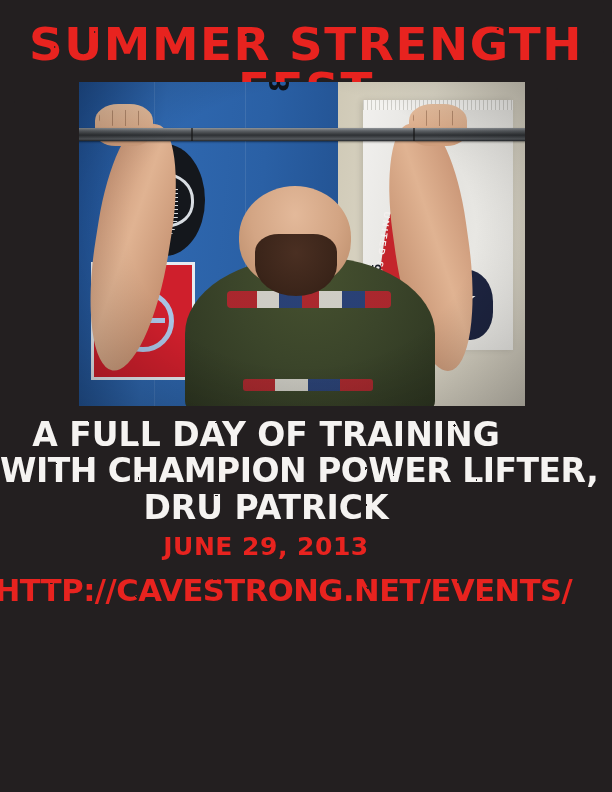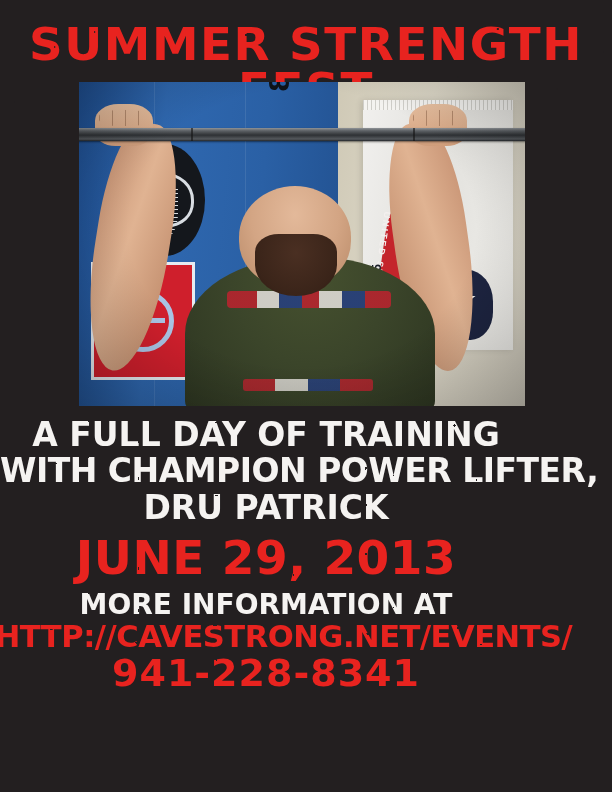--- a/index.html
+++ b/index.html
@@ -384,21 +384,21 @@
     text-transform: uppercase;
     line-height: 1.04;
     white-space: nowrap;
   }
   .white { color: #f5f3f1; }
   .red   { color: #e8231f; }
 
   .l-training { font-size: 33px; letter-spacing: 0px; margin-bottom: 2px; }
   .l-with     { font-size: 33px; letter-spacing: -0.5px; margin-bottom: 2px; }
   .l-name     { font-size: 33px; letter-spacing: 0px; margin-bottom: 9px; }
-  .l-date     { font-size: 47px; letter-spacing: 0.5px; margin-bottom: 7px; }
+  .l-date     { font-size: 25px; letter-spacing: 0.5px; margin-bottom: 15px; }
   .l-moreinfo { font-size: 28px; letter-spacing: 0px; margin-bottom: 2px; }
   .l-url      { font-size: 30px; letter-spacing: -0.5px; transform: scaleX(1.02); margin-bottom: 2px; }
   .l-contact  { font-size: 30px; letter-spacing: 0px; margin-bottom: 10px; }
   .l-phone    { font-size: 38px; letter-spacing: 1px; }
 </style>
 </head>
 <body>
 
 <div class="poster">
 
@@ -446,18 +446,16 @@
     <div class="barbell"></div>
 
     <div class="photo-vignette"></div>
   </div>
 
   <div class="copy">
     <span class="line white l-training grunge">A FULL DAY OF TRAINING</span>
     <span class="line white l-with grunge">WITH CHAMPION POWER LIFTER,</span>
     <span class="line white l-name grunge">DRU PATRICK</span>
     <span class="line red l-date grunge">JUNE 29, 2013</span>
-    <span class="line white l-moreinfo grunge">MORE INFORMATION AT</span>
     <span class="line red l-url grunge">HTTP://CAVESTRONG.NET/EVENTS/</span>
-    <span class="line red l-phone grunge">941-228-8341</span>
   </div>
 
 </div>
 
 </body></html>

